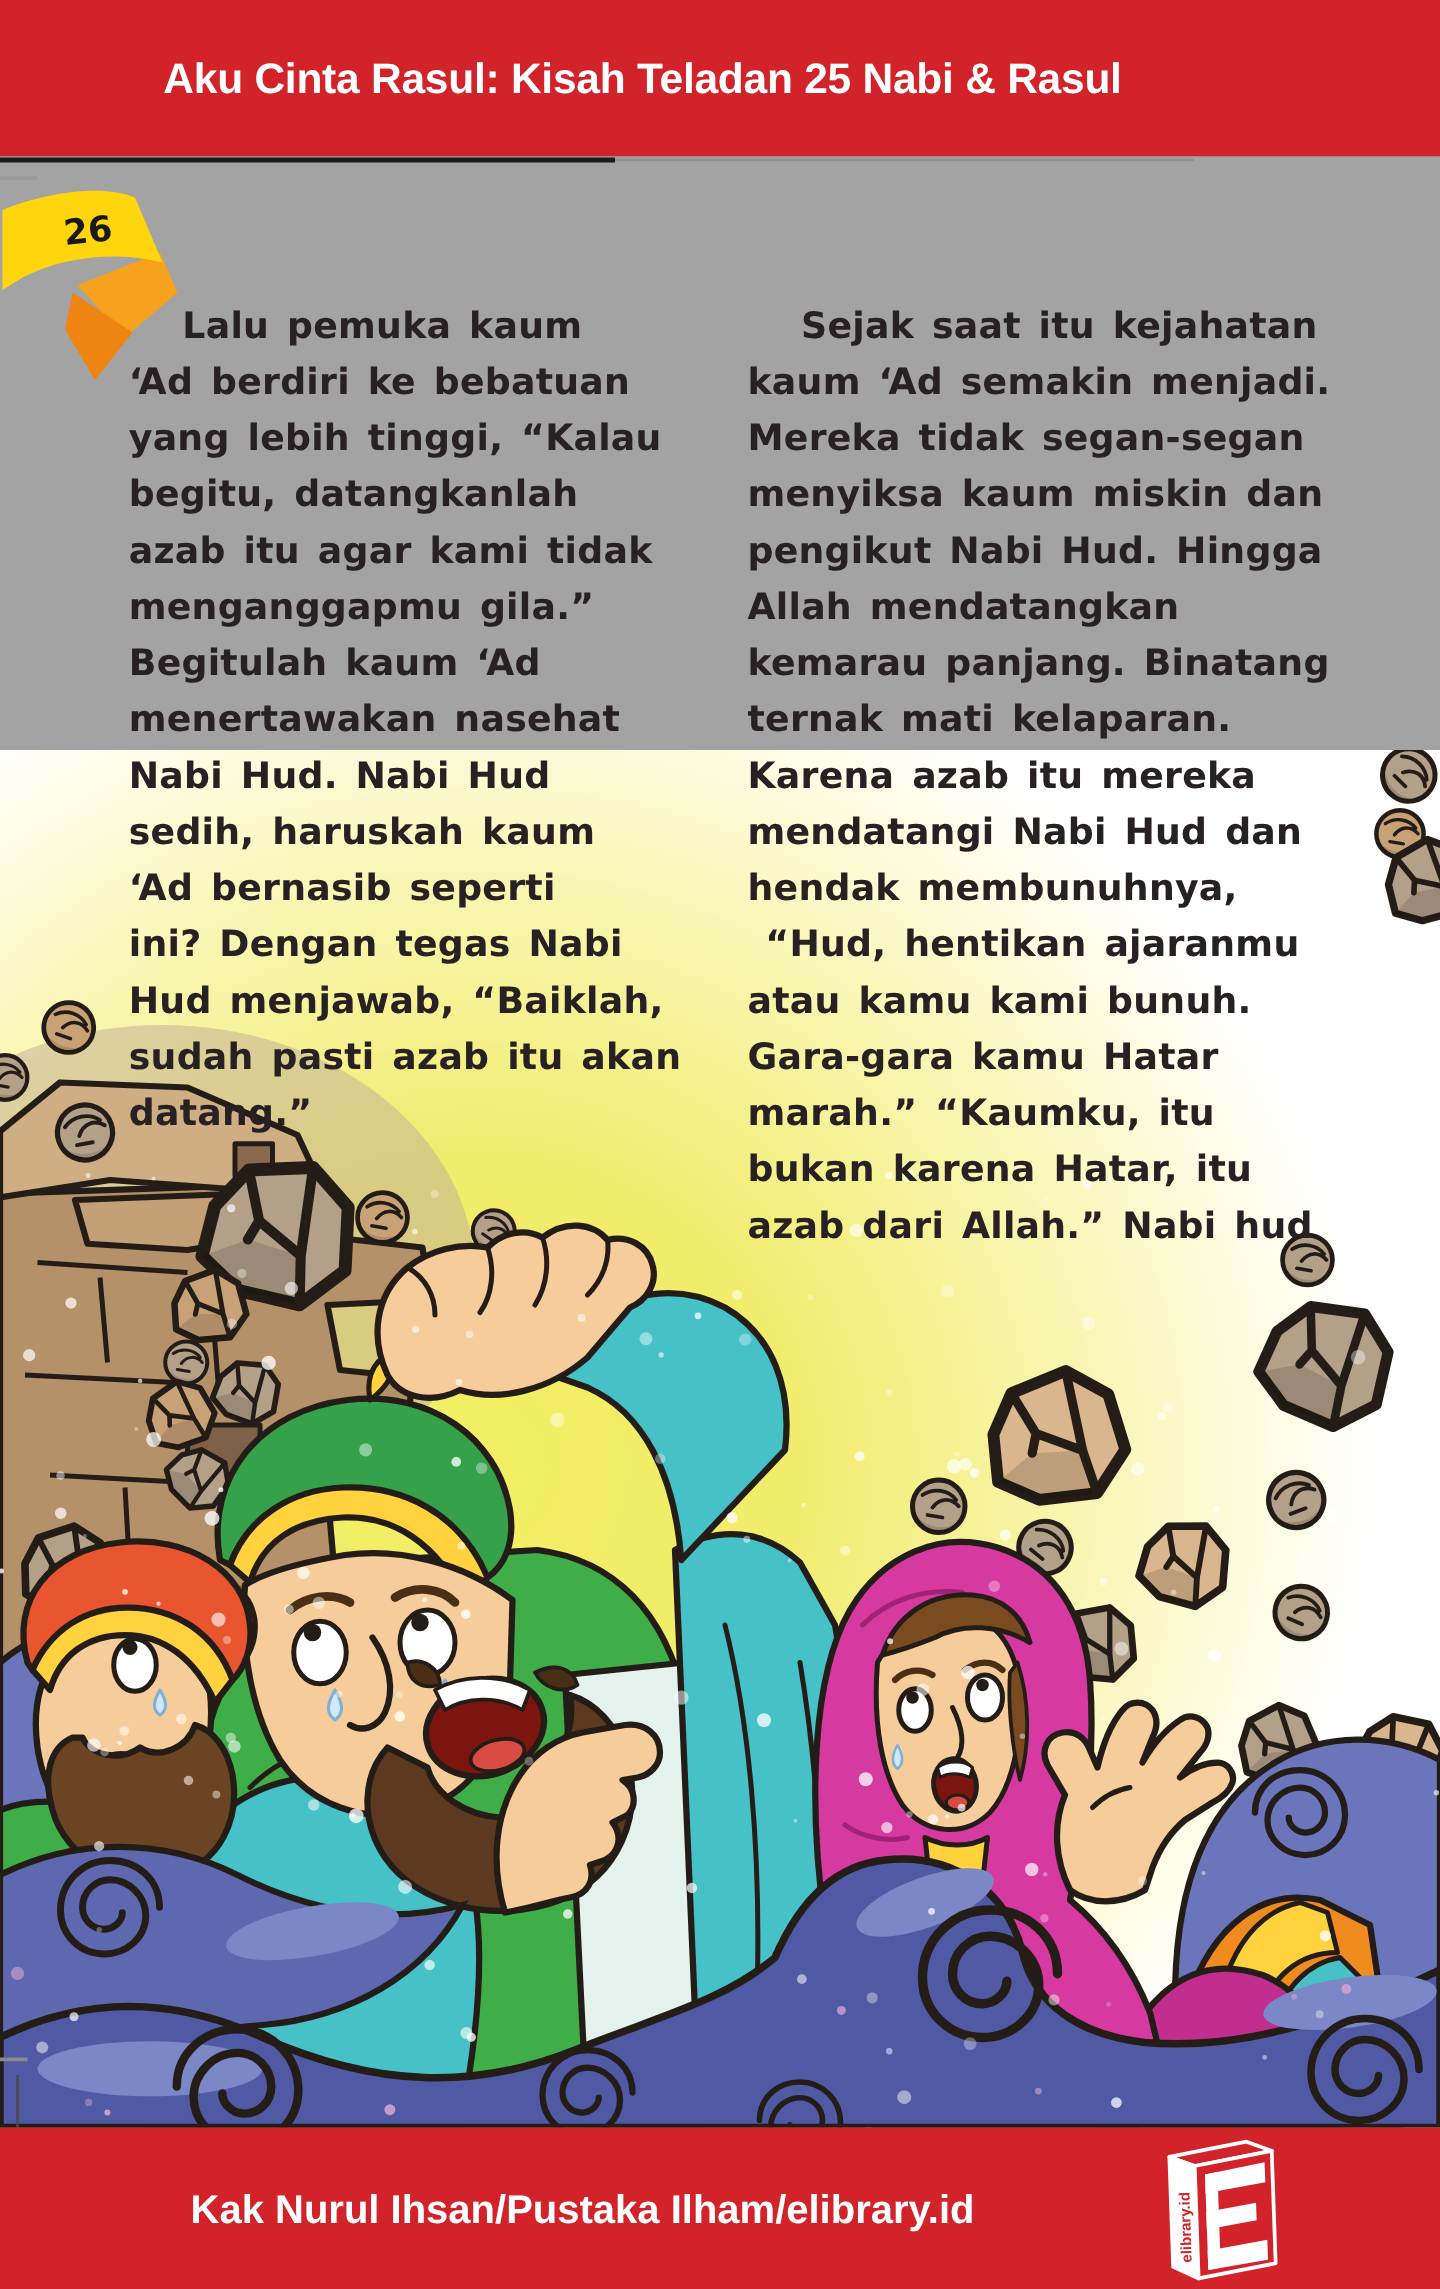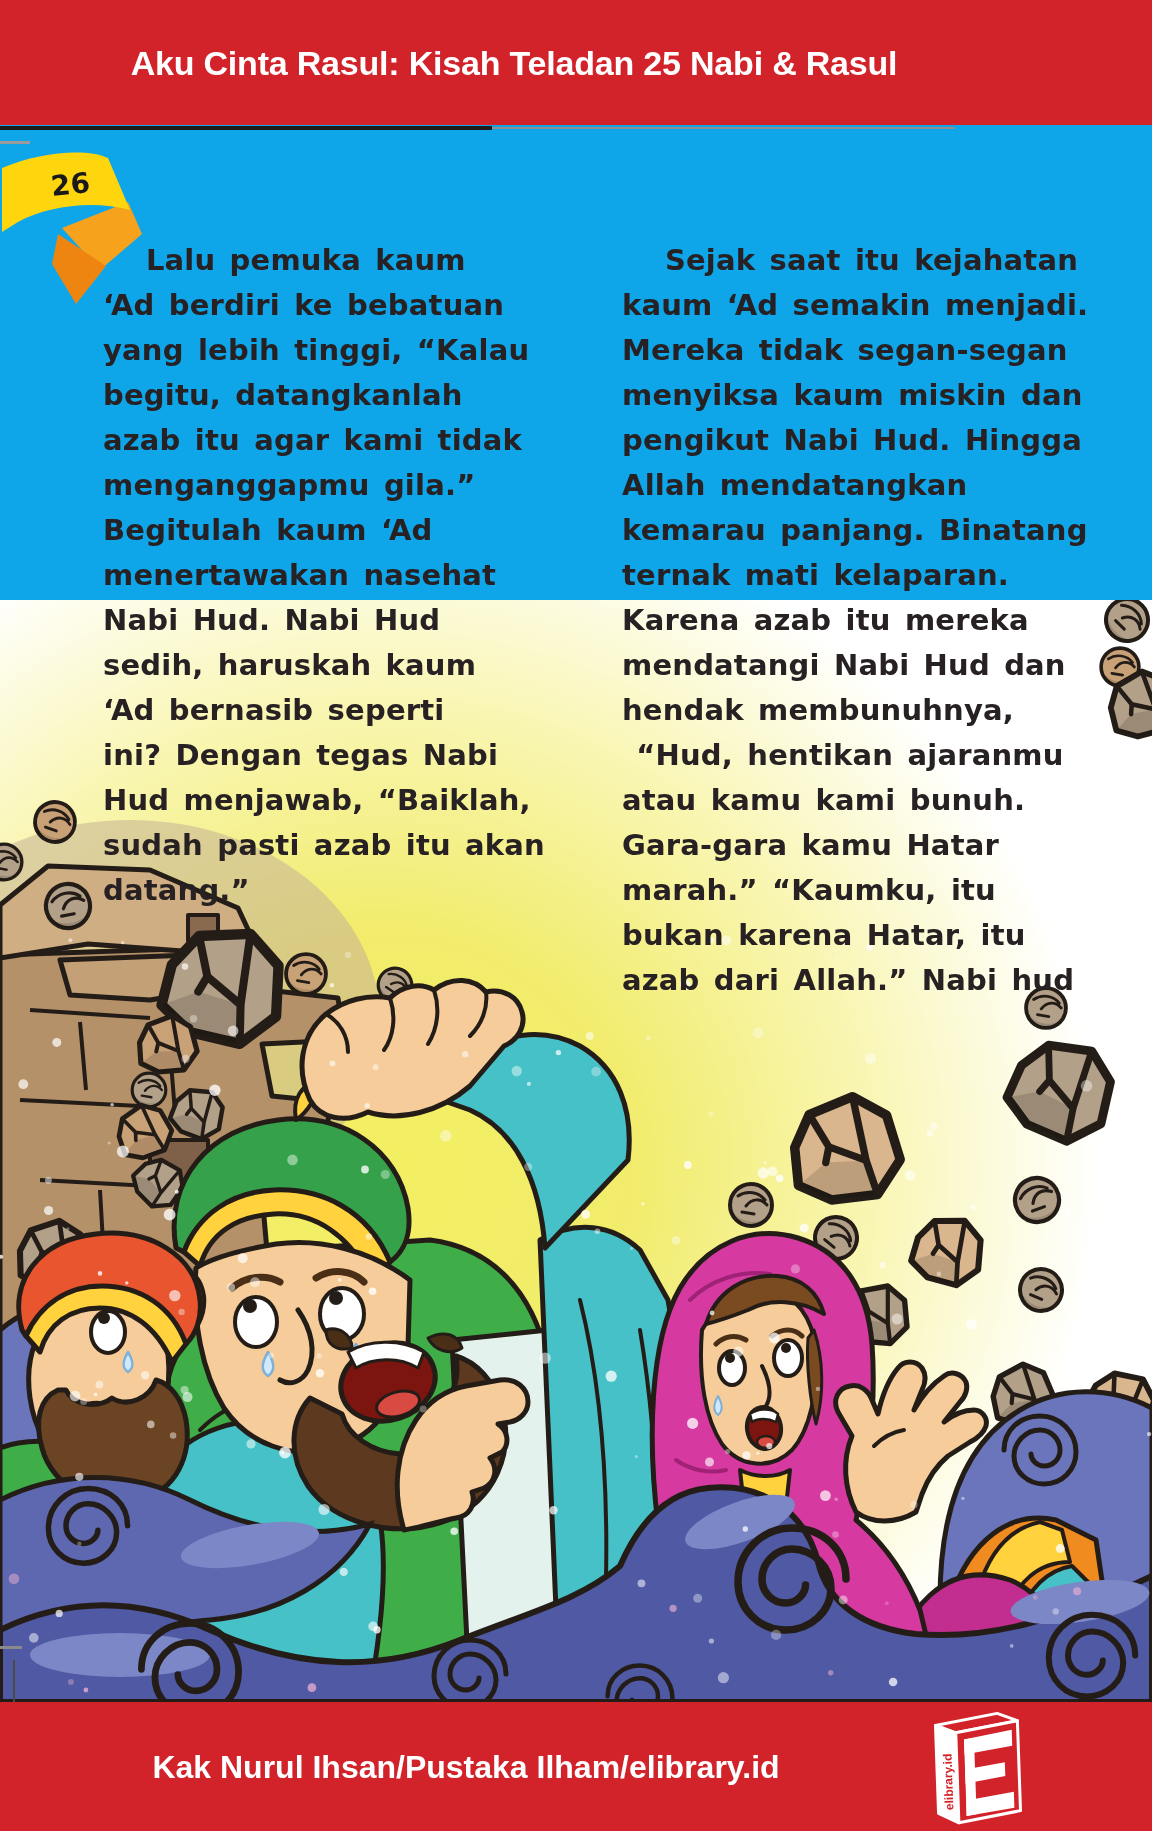--- a/index.html
+++ b/index.html
@@ -1,32 +1,32 @@
 <!DOCTYPE html>
 <html><head>
 <meta charset="utf-8">
 <style>
   html,body{margin:0;padding:0;background:#ffffff;}
-  .page{position:relative;width:1152px;height:1831px;overflow:hidden;background:#0ea5e9;font-family:"DejaVu Sans",sans-serif;}
+  .page{position:relative;width:1152px;height:1831px;overflow:hidden;background:#a3a3a3;font-family:"DejaVu Sans",sans-serif;}
   
   .header{position:absolute;top:0;left:0;width:1152px;height:125px;background:#d2232a;display:flex;align-items:center;justify-content:center;z-index:5;}
   .header .title{color:#ffffff;font:700 34px/1 "Liberation Sans",sans-serif;letter-spacing:-0.2px;transform:translateX(-62px);}
   .rule1{position:absolute;top:126px;left:0;width:492px;height:4px;background:#1c1c1c;z-index:5;}
   .rule2{position:absolute;top:127px;left:492px;width:463px;height:2px;background:#8f8f8f;z-index:5;}
   .dash1{position:absolute;top:141px;left:0;width:30px;height:3px;background:#9a9a9a;z-index:5;}
   .dash2{position:absolute;top:1646px;left:0;width:22px;height:3px;background:#8a8a8a;z-index:4;}
   .vline{position:absolute;top:1660px;left:13px;width:2px;height:42px;background:#4a4a4a;z-index:4;}
   
   .badge{position:absolute;top:146px;left:0;z-index:4;}
   
   .columns{position:absolute;top:238px;left:0;width:1152px;z-index:3;}
   .col{position:absolute;top:0;font-weight:700;font-size:29px;line-height:45px;color:#272123;letter-spacing:0.2px;word-spacing:4px;white-space:pre;}
   .col .line{height:45px;}
   .col-left{left:103px;width:462px;}
-  .col-right{left:598px;width:484px;margin-left:24px;}
+  .col-right{left:598px;width:484px;}
   
   .illustration{position:absolute;top:600px;left:0;z-index:1;}
   
   .footer{position:absolute;top:1702px;left:0;width:1152px;height:129px;background:#d2232a;z-index:5;}
   .footer .credit{position:absolute;top:0;left:0;width:932px;height:129px;display:flex;align-items:center;justify-content:center;color:#fff;font:700 32px/1 "Liberation Sans",sans-serif;}
   .logo{position:absolute;top:4px;left:925px;}
 </style>
 </head>
 <body>
 

